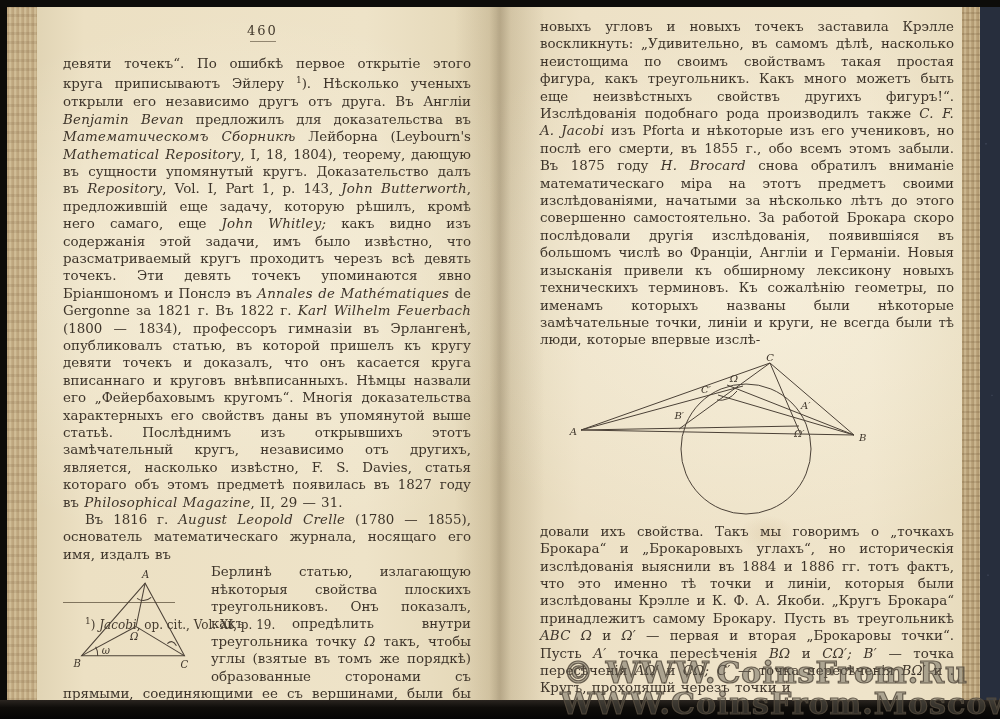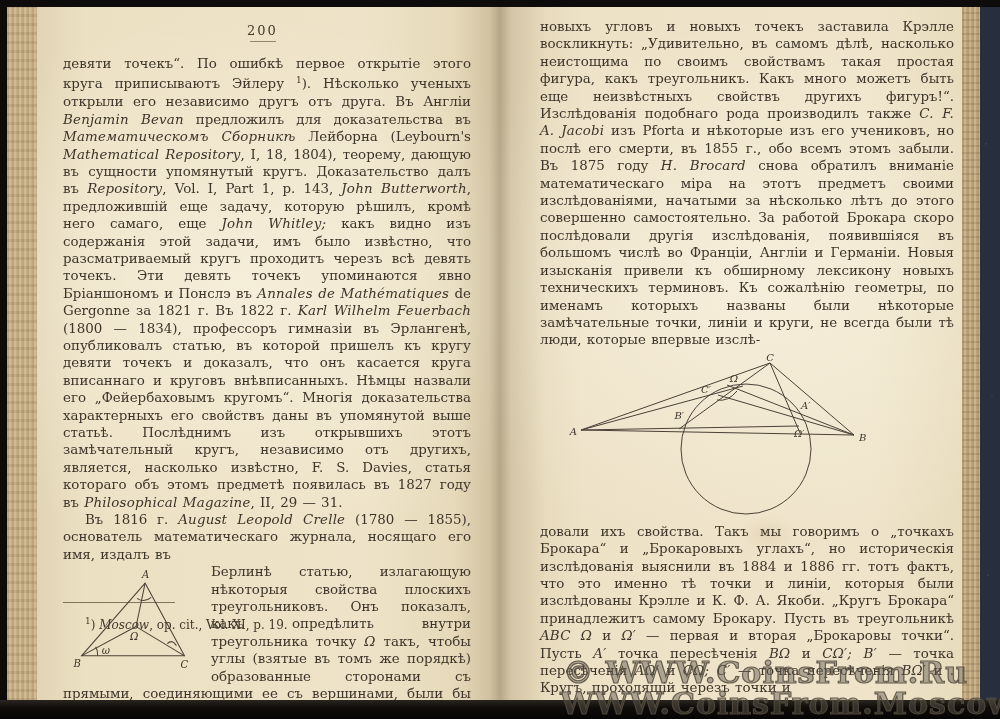--- a/index.html
+++ b/index.html
@@ -75,21 +75,21 @@
 </head>
 <body>
 
 <div class="cover-top"></div>
 <div class="edges-left"></div>
 <div class="edges-right"></div>
 <div class="cover-right"></div>
 
 <div class="page page-left">
   <div class="pagenum-wrap">
-    <div class="pagenum">200</div>
+    <div class="pagenum">460</div>
     <div class="pagenum-rule"></div>
   </div>
   <div class="text-col col-left">
     <p class="para">девяти точекъ“. По ошибкѣ первое открытіе этого круга приписываютъ Эйлеру <sup>1</sup>). Нѣсколько ученыхъ открыли его независимо другъ отъ друга. Въ Англіи <i>Benjamin Bevan</i> предложилъ для доказательства въ <i>Математическомъ Сборникѣ</i> Лейборна (Leybourn's <i>Mathematical Repository</i>, I, 18, 1804), теорему, дающую въ сущности упомянутый кругъ. Доказательство далъ въ <i>Repository</i>, Vol. I, Part 1, p. 143, <i>John Butterworth</i>, предложившій еще задачу, которую рѣшилъ, кромѣ него самаго, еще <i>John Whitley;</i> какъ видно изъ содержанія этой задачи, имъ было извѣстно, что разсматриваемый кругъ проходитъ черезъ всѣ девять точекъ. Эти девять точекъ упоминаются явно Бріаншономъ и Понслэ въ <i>Annales de Mathématiques</i> de Gergonne за 1821 г. Въ 1822 г. <i>Karl Wilhelm Feuerbach</i> (1800 — 1834), профессоръ гимназіи въ Эрлангенѣ, опубликовалъ статью, въ которой пришелъ къ кругу девяти точекъ и доказалъ, что онъ касается круга вписаннаго и круговъ внѣвписанныхъ. Нѣмцы назвали его „Фейербаховымъ кругомъ“. Многія доказательства характерныхъ его свойствъ даны въ упомянутой выше статьѣ. Послѣднимъ изъ открывшихъ этотъ замѣчательный кругъ, независимо отъ другихъ, является, насколько извѣстно, F. S. Davies, статья котораго объ этомъ предметѣ появилась въ 1827 году въ <i>Philosophical Magazine</i>, II, 29 — 31.</p>
     <p class="para indent">Въ 1816 г. <i>August Leopold Crelle</i> (1780 — 1855), основатель математическаго журнала, носящаго его имя, издалъ въ</p>
     <div class="fig-left">
       <svg viewBox="0 0 130 105" width="136" height="106">
         <path class="geo" d="M79,16 L16,88 L118,88 Z"></path>
         <path class="geo" d="M79,16 L70,59"></path>
         <path class="geo" d="M16,88 L70,59"></path>
@@ -102,21 +102,21 @@
         <text x="114" y="100">C</text>
         <text x="64" y="72">Ω</text>
         <text x="36" y="86" font-size="9">ω</text>
       </svg>
     </div>
     <p class="para">Берлинѣ статью, излагающую нѣкоторыя свойства плоскихъ треугольниковъ. Онъ показалъ, какъ опредѣлить внутри треугольника точку <i>Ω</i> такъ, чтобы углы (взятые въ томъ же порядкѣ) образованные сторонами съ прямыми, соединяющими ее съ вершинами, были бы равны.</p>
 
   </div>
   <div class="footnote-block">
     <div class="footnote-rule"></div>
-    <div class="footnote-text"><sup>1</sup>) <i>Moscow</i>, op. cit., Vol. XI, p. 19.</div>
+    <div class="footnote-text"><sup>1</sup>) <i>Jacobi</i>, op. cit., Vol. XI, p. 19.</div>
   </div>
 </div>
 
 <div class="page page-right">
   <div class="text-col col-right">
     <p class="para">новыхъ угловъ и новыхъ точекъ заставила Крэлле воскликнуть: „Удивительно, въ самомъ дѣлѣ, насколько неистощима по своимъ свойствамъ такая простая фигура, какъ треугольникъ. Какъ много можетъ быть еще неизвѣстныхъ свойствъ другихъ фигуръ!“. Изслѣдованія подобнаго рода производилъ также <i>C. F. A. Jacobi</i> изъ Pforta и нѣкоторые изъ его учениковъ, но послѣ его смерти, въ 1855 г., обо всемъ этомъ забыли. Въ 1875 году <i>H. Brocard</i> снова обратилъ вниманіе математическаго міра на этотъ предметъ своими изслѣдованіями, начатыми за нѣсколько лѣтъ до этого совершенно самостоятельно. За работой Брокара скоро послѣдовали другія изслѣдованія, появившіяся въ большомъ числѣ во Франціи, Англіи и Германіи. Новыя изысканія привели къ обширному лексикону новыхъ техническихъ терминовъ. Къ сожалѣнію геометры, по именамъ которыхъ названы были нѣкоторые замѣчательные точки, линіи и круги, не всегда были тѣ люди, которые впервые изслѣ-</p>
     <div class="fig-right">
       <svg viewBox="0 0 412 168" width="412" height="168">
         <circle class="geo" cx="205" cy="96" r="65" stroke-width="1.3"></circle>
         <path class="geo" d="M40,77 L313,82 L229,10 Z"></path>

